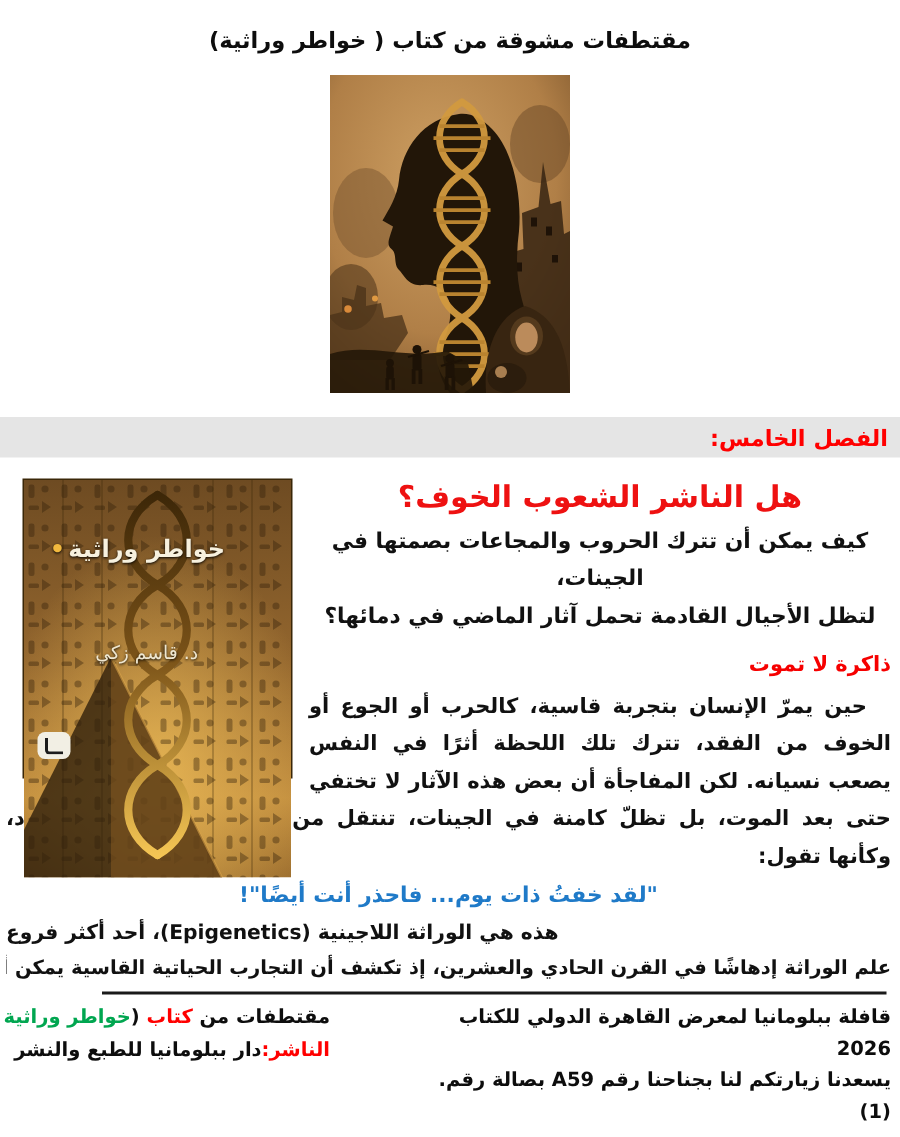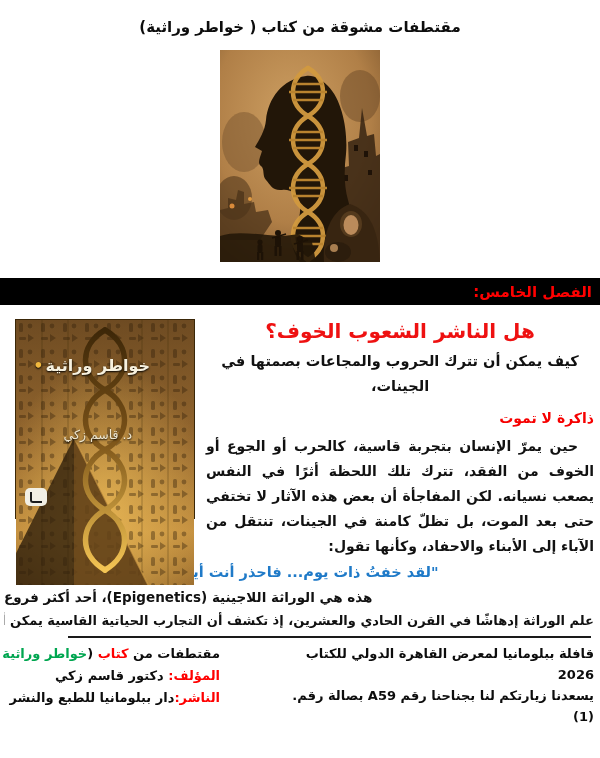--- a/index.html
+++ b/index.html
@@ -7,21 +7,21 @@
   .page{position:relative;width:600px;height:758px;background:#fff;overflow:hidden;direction:rtl;}
 
   
   .doc-title{margin:18px 0 14px 0;text-align:center;font-size:15px;font-weight:bold;color:#0d0d0d;}
 
   
   .hero{width:160px;height:212px;margin:0 auto;}
   .hero svg{display:block;width:160px;height:212px;}
 
   
-  .chapter-bar{margin-top:16px;height:27px;background:#000000;display:flex;align-items:center;padding:0 8px;}
+  .chapter-bar{margin-top:16px;height:27px;background:#e5e5e5;display:flex;align-items:center;padding:0 8px;}
   .chapter-bar .lbl{color:#ff0000;font-weight:bold;font-size:15px;}
 
   
   .article{padding:13px 6px 0 4px;color:#111;}
   .book-cover{float:left;width:178px;height:198px;margin:2px 12px 6px 12px;position:relative;
     background:#6e4b22;box-shadow:0 0 0 1px #3a2708;}
   .book-cover svg{position:absolute;inset:0;width:178px;height:265px;}
   .cover-title{position:absolute;top:36px;right:44px;color:#f7f1df;font-weight:bold;font-size:16px;text-shadow:0 1px 2px #000;}
   .cover-title .dot{color:#f2b93e;margin-right:2px;}
   .cover-author{position:absolute;top:70px;right:62px;color:#efe7d0;font-weight:normal;font-size:12.5px;text-shadow:0 1px 2px #000;margin-top:37px;}
@@ -198,35 +198,35 @@
       </svg>
       <div class="cover-title"><span>خواطر وراثية</span><span class="dot">•</span></div>
       <div class="cover-author">د. قاسم زكي</div>
       <div class="cover-logo">
           <i></i>
         </div>
     </div>
 
     <h2 class="headline">هل الناشر الشعوب الخوف؟</h2>
     <div class="intro-l1">كيف يمكن أن تترك الحروب والمجاعات بصمتها في الجينات،</div>
+    <div class="intro-l2">لتظل الأجيال القادمة تحمل آثار الماضي في دمائها؟</div>
     <div class="subhead">ذاكرة لا تموت</div>
     <p class="body-par">حين يمرّ الإنسان بتجربة قاسية، كالحرب أو الجوع أو الخوف من الفقد، تترك تلك اللحظة أثرًا في النفس يصعب نسيانه. لكن المفاجأة أن بعض هذه الآثار لا تختفي حتى بعد الموت، بل تظلّ كامنة في الجينات، تنتقل من الآباء إلى الأبناء والاحفاد، وكأنها تقول:</p>
     <div class="quote">"لقد خفتُ ذات يوم... فاحذر أنت أيضًا"!</div>
     <div class="closing-line">هذه هي الوراثة اللاجينية (Epigenetics)، أحد أكثر فروع</div>
     <div class="closing-line wide">علم الوراثة إدهاشًا في القرن الحادي والعشرين، إذ تكشف أن التجارب الحياتية القاسية يمكن أن</div>
     <hr class="rule-top">
   </div>
 
   <div class="footer">
     <div class="fair-col">
       <div class="fair-line">قافلة ببلومانيا لمعرض القاهرة الدولي للكتاب 2026</div>
       <div class="fair-line">يسعدنا زيارتكم لنا بجناحنا رقم A59 بصالة رقم.(1)</div>
 
     </div>
     <div class="book-col">
       <div class="book-line"><span>مقتطفات من </span><span class="red">كتاب</span><span> (</span><span class="green">خواطر وراثية</span><span> )</span></div>
-      <div class="book-line"><span class="red">المؤلف:</span> <span>دكتور قاسم زكي</span></div>
       <div class="book-line"><span class="red">الناشر:</span><span>دار ببلومانيا للطبع والنشر</span></div>
 
     </div>
   </div>
 
 </div>
 
 </body></html>

